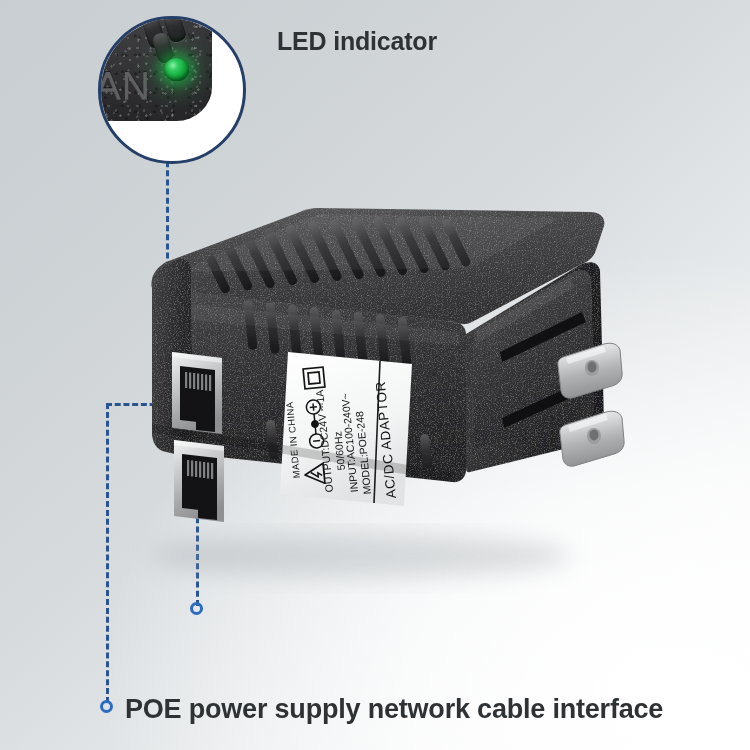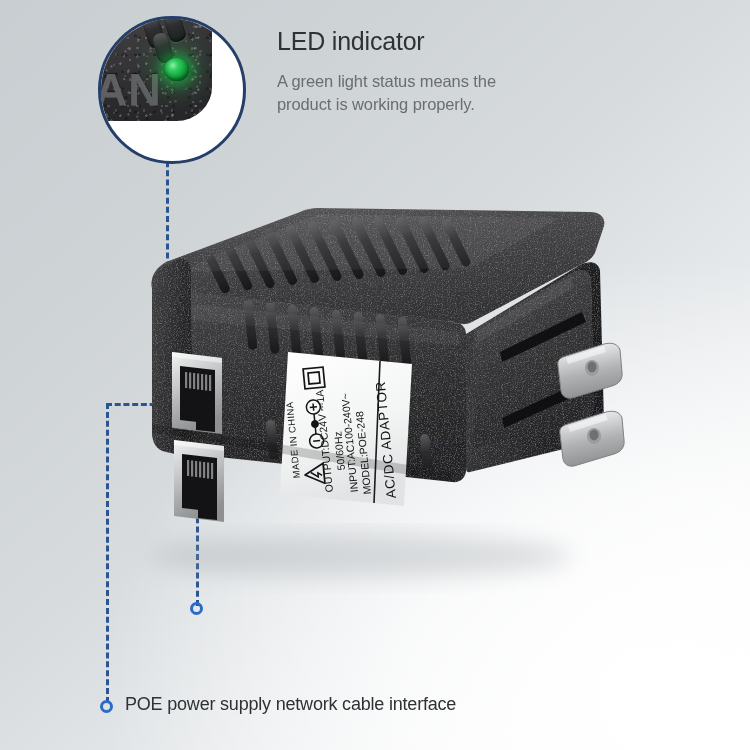--- a/index.html
+++ b/index.html
@@ -10,21 +10,21 @@
   }
   #stage{
     position:relative;width:750px;height:750px;overflow:hidden;
     background:
       radial-gradient(ellipse 900px 700px at 88% 92%, #ffffff 0%, rgba(255,255,255,0.75) 28%, rgba(255,255,255,0) 62%),
       linear-gradient(138deg, #c9ced2 0%, #ced3d6 24%, #d7dbde 46%, #e6e9eb 66%, #f4f5f6 82%, #fdfdfe 100%);
   }
 
   
   .callout-title{
-    position:absolute;font-weight:normal;color:#2f3234;
+    position:absolute;font-weight:bold;color:#2f3234;
     letter-spacing:-0.2px;white-space:nowrap;
   }
   .callout-body{
     position:absolute;color:#6a6e71;line-height:1.42;
     letter-spacing:-0.1px;
   }
 
   
   .dash-v{
     position:absolute;width:0;
@@ -73,21 +73,21 @@
       radial-gradient(circle at 28% 47%, rgba(0,0,0,.38) 0 1.4px, transparent 1.6px),
       radial-gradient(circle at 63% 26%, rgba(0,0,0,.34) 0 1.3px, transparent 1.5px),
       radial-gradient(circle at 79% 75%, rgba(0,0,0,.32) 0 1.4px, transparent 1.6px);
     background-size:26px 26px,31px 31px,23px 23px,29px 29px,27px 27px,
                     33px 33px,25px 25px,30px 30px,22px 22px,28px 28px,
                     34px 34px,24px 24px,19px 19px,21px 21px,17px 17px;
     opacity:.85;
   }
   #mag-lan{
     position:absolute;left:2%;top:50%;
-    font-size:45px;font-weight:bold;color:#646466;
+    font-size:39px;font-weight:normal;color:#646466;
     letter-spacing:1px;
     text-shadow:0 1px 0 rgba(255,255,255,.18), 0 -1px 1px rgba(0,0,0,.55);
     opacity:.92;
   }
   .mag-rib{
     position:absolute;background:linear-gradient(180deg,#5b5b5d,#303032 45%,#1c1c1e);
     border-radius:7px;
     box-shadow:0 1px 1px rgba(255,255,255,.16), inset 0 -2px 3px rgba(0,0,0,.6);
   }
   #mag-led{
@@ -364,21 +364,17 @@
       <div class="mag-rib" style="left:44%;top:6%;width:14%;height:30%;transform:rotate(-18deg);"></div>
       <div class="mag-rib" style="left:62%;top:2%;width:14%;height:28%;transform:rotate(-18deg);"></div>
       <div class="mag-rib" style="left:52%;top:22%;width:13%;height:26%;transform:rotate(-16deg);"></div>
       <span id="mag-lan">AN</span>
       <div id="mag-led" style="left:60%;top:44%;width:21%;height:21%;"></div>
     </div>
   </div>
 
   <div class="callout-title" style="left:277px;top:27px;font-size:25px;">LED indicator</div>
 
-  <div class="callout-body" style="left:277px;top:70px;font-size:16.5px;width:290px;">
-    <div>A green light status means the</div>
-    <div>product is working properly.</div>
-  </div>
-
-
-  <div class="callout-title" style="left:125px;top:694px;font-size:18px;">POE power supply network cable interface</div>
+
+
+  <div class="callout-title" style="left:125px;top:694px;font-size:27px;">POE power supply network cable interface</div>
 
 </div>
 
 </body></html>

